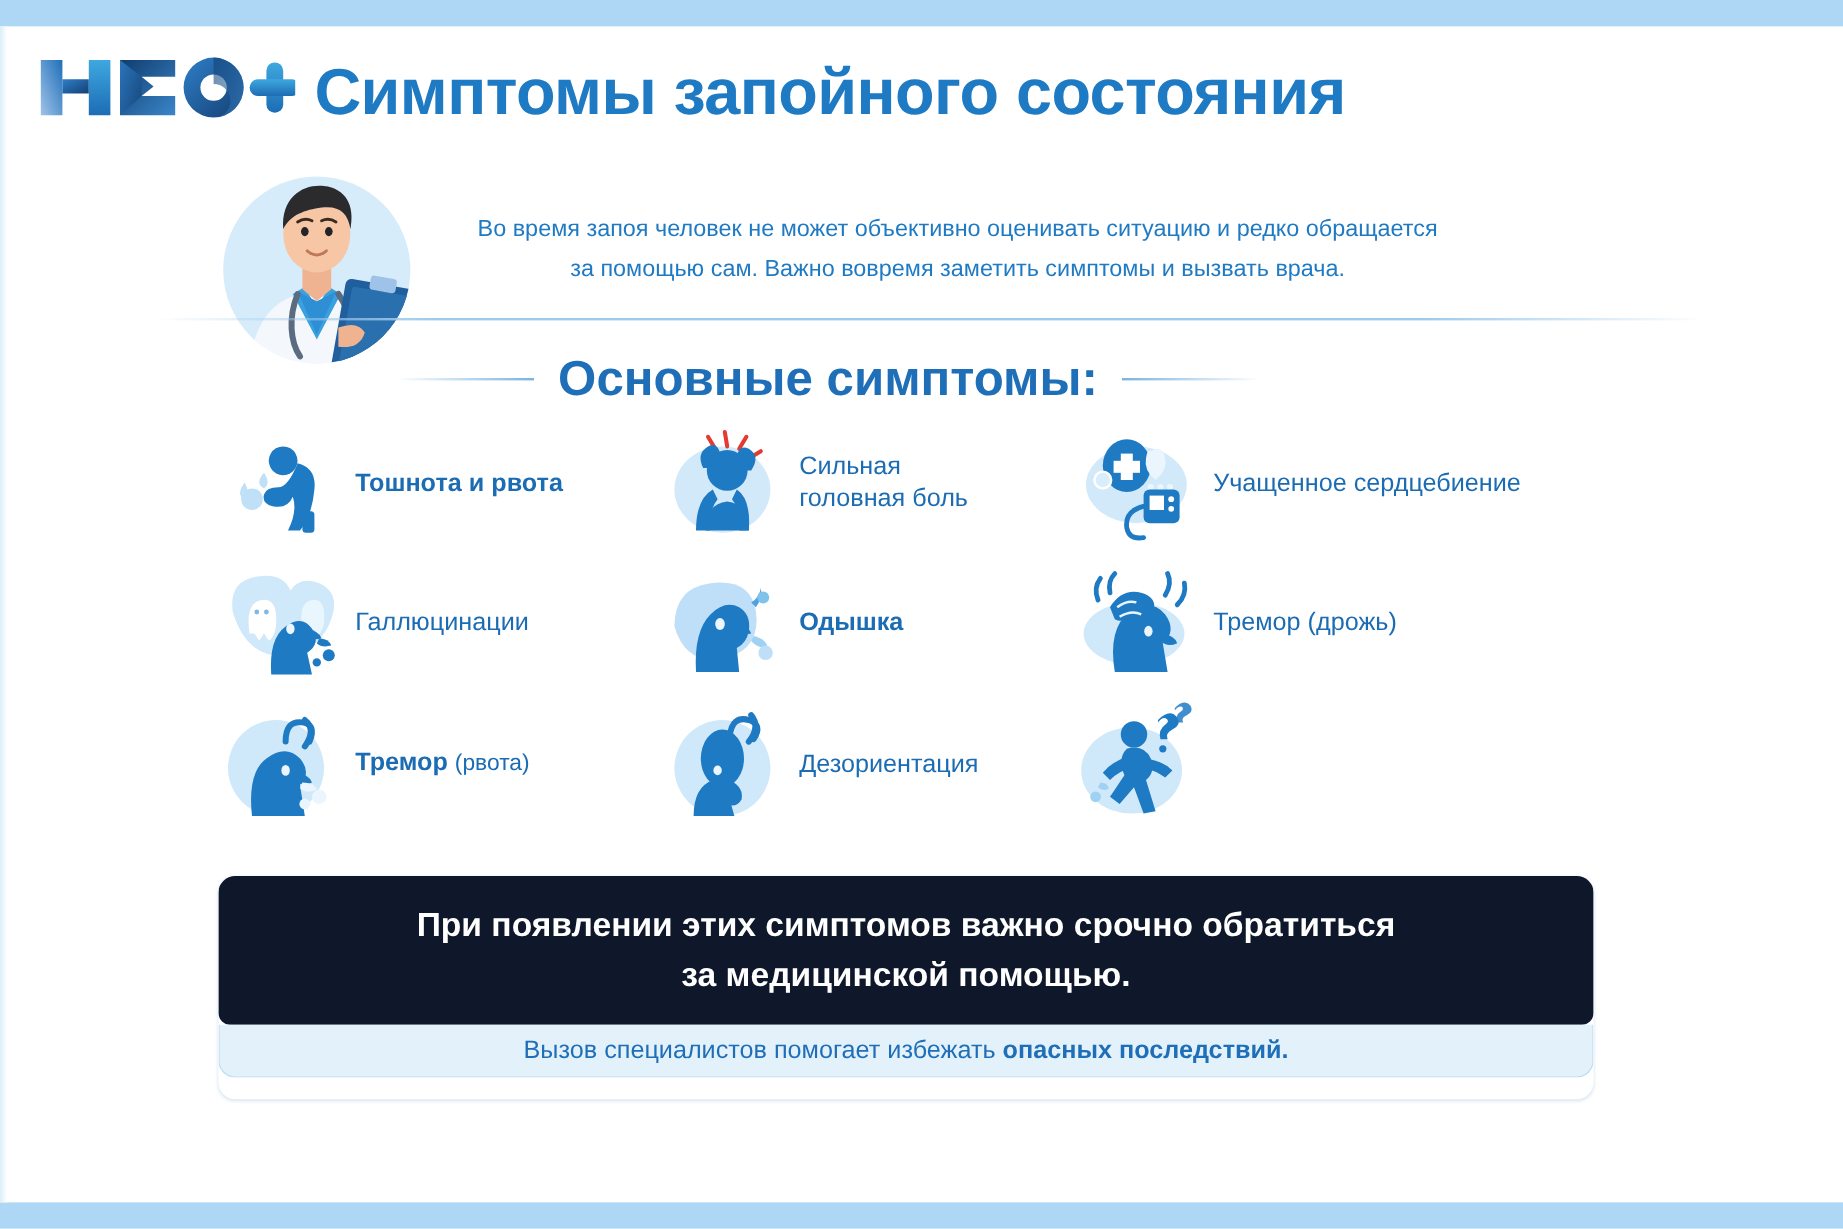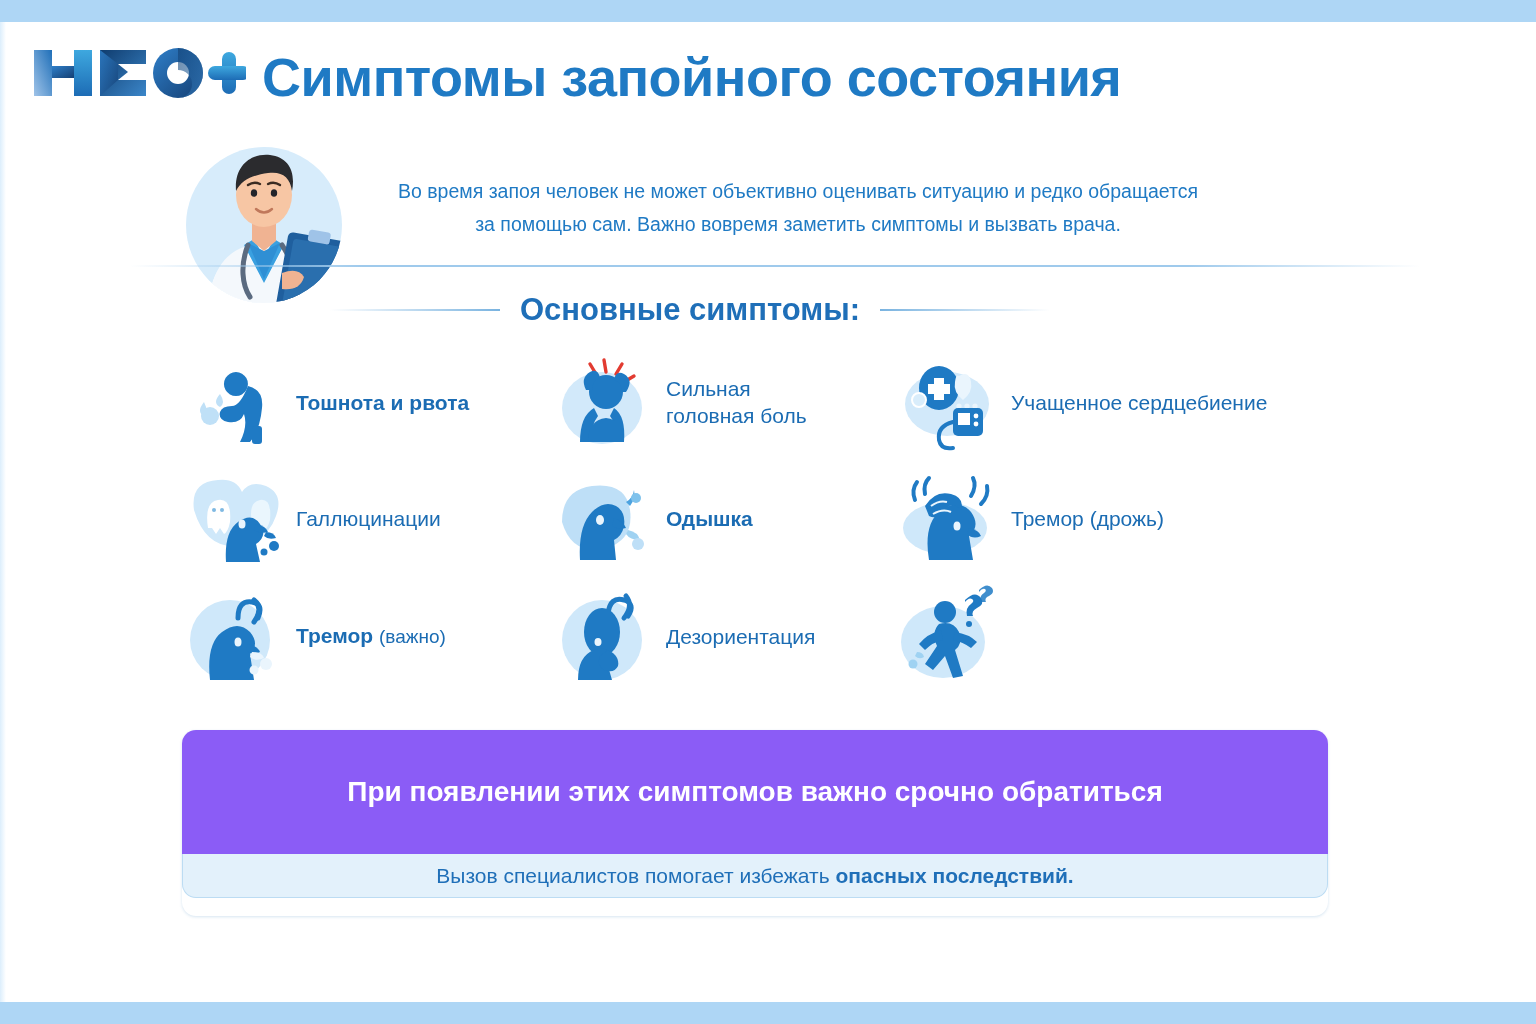--- a/index.html
+++ b/index.html
@@ -63,21 +63,21 @@
     display:flex; align-items:center; gap:20px;
   }
   .section-head .rule {
     flex:1; height:2px;
     background:linear-gradient(to right, rgba(159,202,236,0), #79b3e0);
   }
   .section-head .rule.right {
     background:linear-gradient(to left, rgba(159,202,236,0), #79b3e0);
   }
   .section-head .label {
-    font-size:31px; font-weight:bold; color:#1f6fb8; white-space:nowrap;
+    font-size:41px; font-weight:bold; color:#1f6fb8; white-space:nowrap;
   }
 
   
   .grid {
     position:absolute; left:180px; top:344px;
     width:1180px;
     display:grid;
     grid-template-columns:370px 345px 465px;
     grid-template-rows:116px 116px 120px;
   }
@@ -96,22 +96,22 @@
 
   
   .banner {
     position:absolute; left:182px; top:730px;
     width:1146px; height:186px;
     border-radius:14px;
     overflow:hidden;
     box-shadow:0 1px 3px rgba(30,110,180,.18);
   }
   .banner .top {
-    height:124px; background:#8b5cf6;
-    display:flex; align-items:center; justify-content:center;
+    height:124px; background:#0f172a;
+    display:flex; align-items:center; justify-content:center;border-radius:10px;
   }
   .banner .top p {
     color:#ffffff; font-size:28px; font-weight:bold;
     text-align:center; line-height:42px;
   }
   .banner .bottom {
     height:44px; background:#e3f1fb;
     border:1px solid #bcdcf3; border-top:none;
     border-radius:0 0 14px 14px;
     display:flex; align-items:center; justify-content:center;
@@ -364,21 +364,21 @@
           <path d="M58 34 q0 -18 14 -16 q12 2 6 16"></path>
           <path d="M74 38 q10 -14 0 -22"></path>
         </g>
         <g fill="#eaf5fd">
           <path d="M72 68 q10 0 12 6 q-8 4 -14 -1z"></path>
           <circle cx="86" cy="80" r="6"></circle>
           <circle cx="74" cy="86" r="4.5"></circle>
         </g>
       </svg>
     </div>
-    <div class="txt bold"><span>Тремор </span><span class="sub">(важно)</span></div>
+    <div class="txt bold"><span>Тремор </span><span class="sub">(рвота)</span></div>
   </div>
 
   <div class="sym">
     <div class="ico">
       <svg width="104" height="104" viewBox="0 0 104 104">
         <circle cx="52" cy="56" r="40" fill="#cfe8fa"></circle>
         <g stroke="#1f7ac4" stroke-width="5" fill="none" stroke-linecap="round">
           <path d="M58 30 q2 -18 16 -14 q12 4 4 16"></path>
           <path d="M74 34 q10 -12 2 -22"></path>
         </g>
@@ -411,18 +411,19 @@
       </svg>
     </div>
   </div>
 
 </div>
 
 <div class="banner">
   <div class="top">
     <p>
       <span>При появлении этих симптомов важно срочно обратиться</span><br>
+      <span>за медицинской помощью.</span>
     </p>
   </div>
   <div class="bottom">
     <p><span>Вызов специалистов помогает избежать </span><b>опасных последствий.</b></p>
   </div>
 </div>
 
 </body></html>

